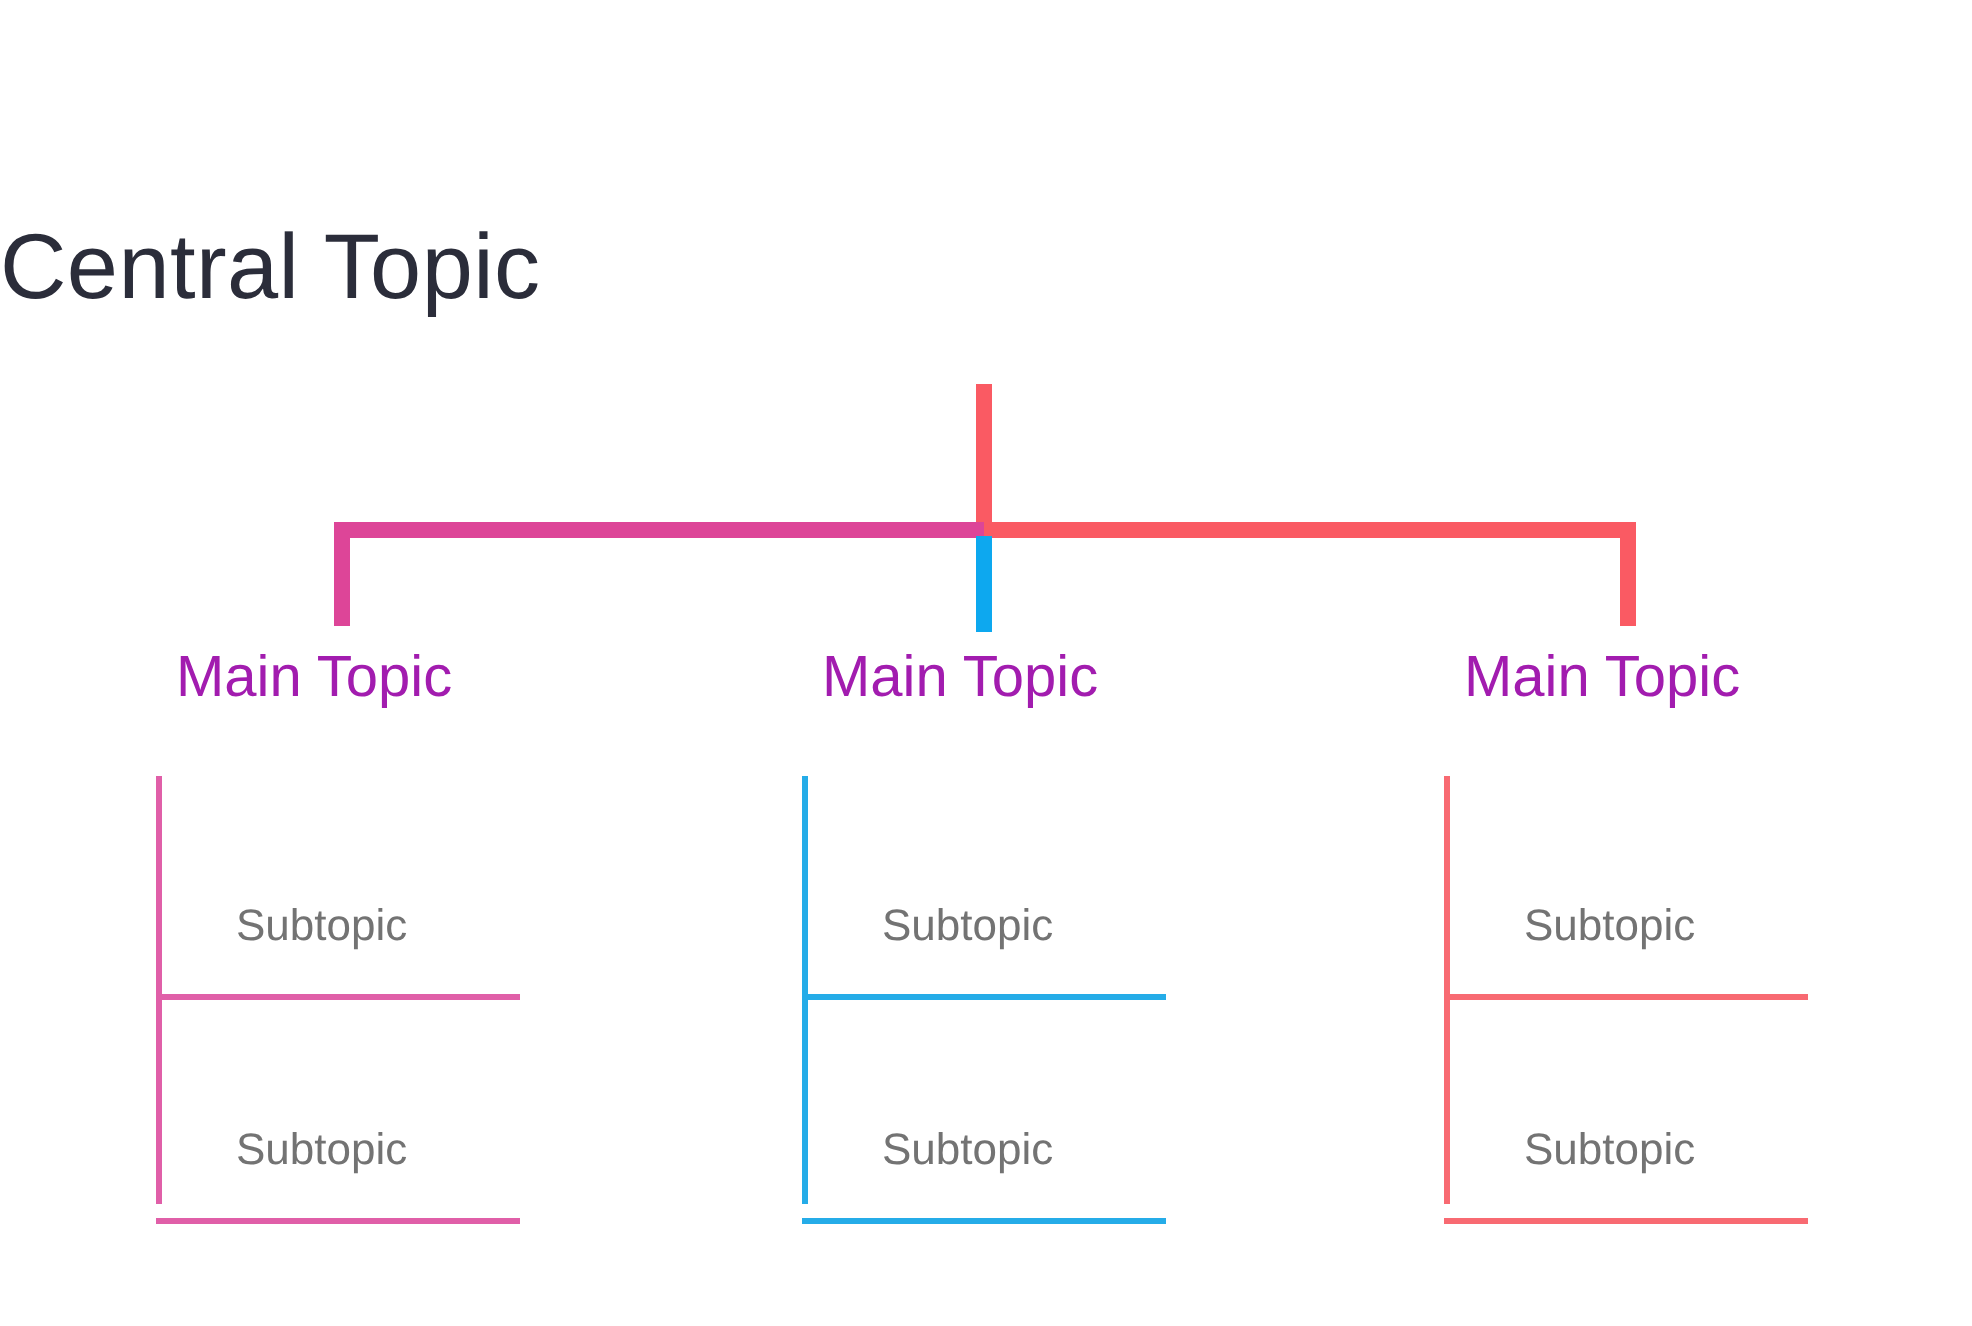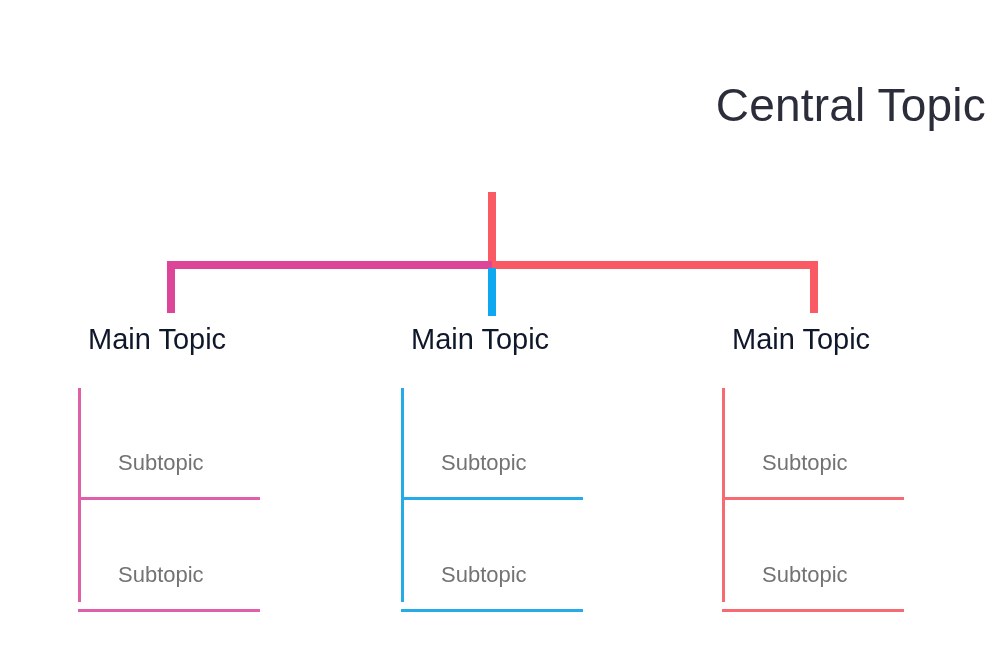--- a/index.html
+++ b/index.html
@@ -8,22 +8,22 @@
     background:#ffffff;
     font-family:"Liberation Sans","DejaVu Sans",sans-serif;
     overflow:hidden;
     position:relative;
   }
   #canvas{position:absolute;left:0;top:0;width:986px;height:663px;}
 
   
   .title{
     position:absolute;
-    left:0;top:80px;width:986px;
-    text-align:right;
+    left:0;top:108px;width:986px;
+    text-align:left;
     font-size:46px;
     font-weight:400;
     color:#2B2D3A;
     letter-spacing:0.2px;
     line-height:1.1;
     white-space:nowrap;
   }
 
   
   .vline{position:absolute;}
@@ -45,21 +45,21 @@
   .branch{position:absolute;top:325px;}
   .branch-left{left:78px;}
   .branch-center{left:401px;}
   .branch-right{left:722px;}
 
   .main-label{
     position:absolute;
     top:0;left:0;
     font-size:29px;
     font-weight:400;
-    color:#0f172a;
+    color:#a21caf;
     white-space:nowrap;
     line-height:1.0;
   }
   .branch-left  .main-label{left:10px;}
   .branch-center .main-label{left:10px;}
   .branch-right .main-label{left:10px;}
 
   
   .spine{position:absolute;left:0;top:63px;width:3px;height:214px;}
 

